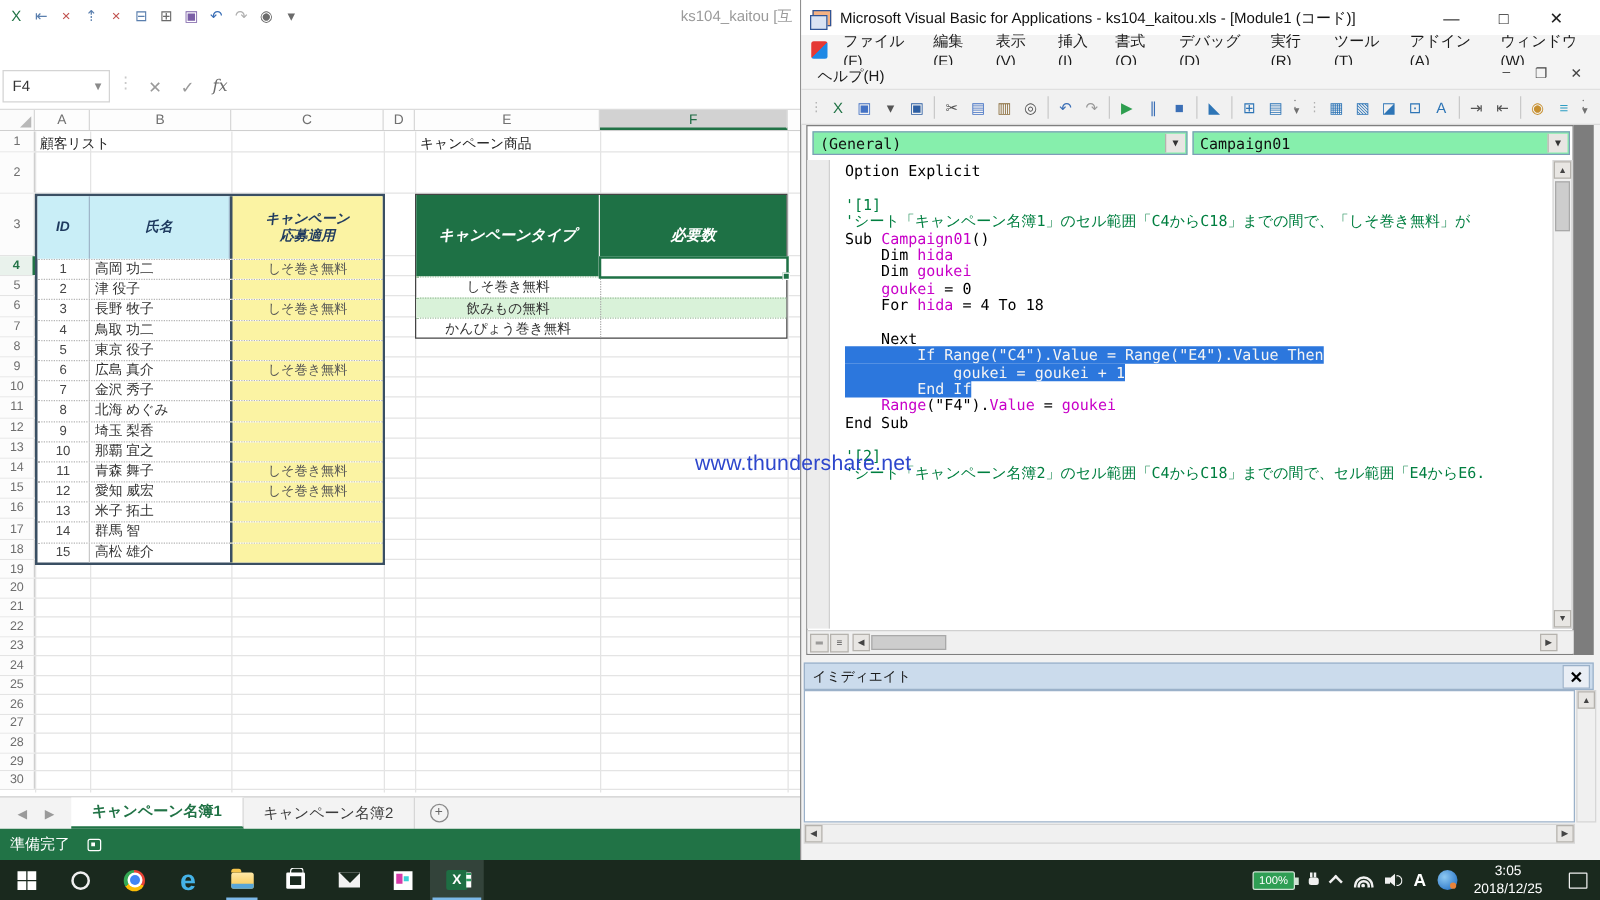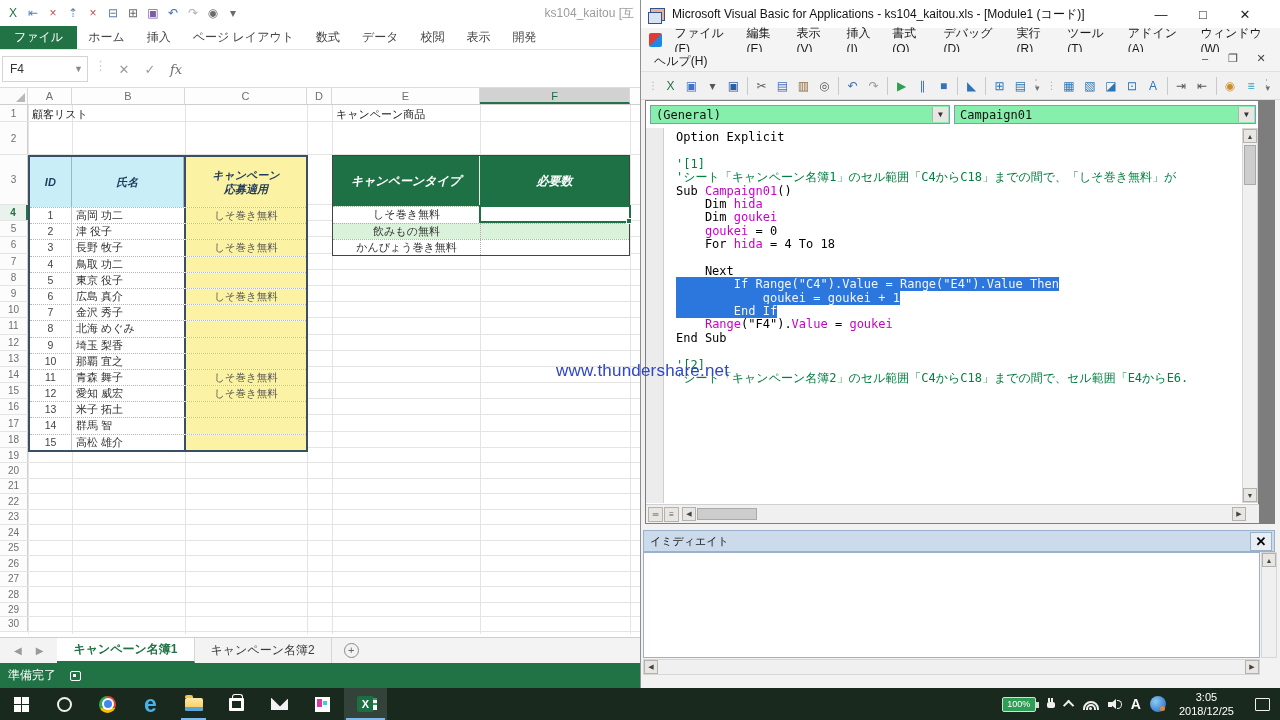--- a/index.html
+++ b/index.html
@@ -42,21 +42,21 @@
   #cust-table { position:absolute; left:28px; top:50px; width:280px; border:2px solid #3a4f63; background:#fff; }
   #cust-table .hrow { display:flex; height:50px; }
   #cust-table .hcell { font-size:11px; font-style:italic; font-weight:bold; color:#1f3a5f; display:flex; align-items:center; justify-content:center; text-align:center; background:#c9eef7; border-right:1px solid #9fb6c9; white-space:pre-line; line-height:14px; }
   #cust-table .hcell.c3 { background:#fbf3a3; border-right:none; border-left:2px solid #3a4f63; }
   #cust-table .brow { display:flex; height:16.2px; border-top:1px dotted #b5b5b5; }
   .cid { width:42px; font-size:10.5px; color:#444; text-align:center; border-right:1px solid #c9c9c9; line-height:15px; }
   .cname { width:112px; font-size:11px; color:#333; padding-left:4px; line-height:15px; white-space:nowrap; overflow:hidden; }
   .ccamp { width:122px; font-size:10.5px; color:#555; text-align:center; background:#fbf3a3; border-left:2px solid #3a4f63; line-height:15px; }
 
   #camp-table { position:absolute; left:332px; top:50px; width:298px; border:1px solid #444; background:#fff; }
-  #camp-table .hrow { display:flex; height:50px; background:#1e7145; }
+  #camp-table .hrow { display:flex; height:65px; background:#1e7145; }
   #camp-table .hcell { font-size:12px; font-style:italic; font-weight:bold; color:#fff; display:flex; align-items:center; justify-content:center; }
   #camp-table .hcell:first-child { border-right:1px solid #e8e8e8; }
   #camp-table .brow { display:flex; border-top:1px dotted #9cbf9c; }
   .ctype { width:147px; font-size:11px; color:#333; text-align:center; }
   .cneed { width:149px; border-left:1px dotted #aaa; }
   .brow.green { background:#d9f2d9; }
 
   #f4-sel { position:absolute; left:479px; top:100px; width:152px; height:18px; border:2px solid #1e7145; background:#fff; }
   #f4-sel i { position:absolute; right:-3px; bottom:-3px; width:6px; height:6px; background:#1e7145; border:1px solid #fff; }
 
@@ -191,31 +191,20 @@
       <span class="qat-ic" style="color: rgb(90, 127, 174);">⊟</span>
       <span class="qat-ic" style="color: rgb(107, 107, 107);">⊞</span>
       <span class="qat-ic" style="color: rgb(122, 94, 166);">▣</span>
       <span class="qat-ic" style="color: rgb(59, 111, 182);">↶</span>
       <span class="qat-ic" style="color: rgb(176, 176, 176);">↷</span>
       <span class="qat-ic" style="color: rgb(107, 107, 107);">◉</span>
       <span class="qat-ic" style="color: rgb(107, 107, 107);">▾</span>
     </div>
   <div id="xl-title">ks104_kaitou [互</div>
 
-  <div id="ribbon-tabs">
-      <span class="rtab file">ファイル</span>
-      <span class="rtab">ホーム</span>
-      <span class="rtab">挿入</span>
-      <span class="rtab">ページ レイアウト</span>
-      <span class="rtab">数式</span>
-      <span class="rtab">データ</span>
-      <span class="rtab">校閲</span>
-      <span class="rtab">表示</span>
-      <span class="rtab">開発</span>
-    </div>
 
   <div id="fbar">
     <div id="namebox">
         <span>F4</span>
         <span class="dd">▼</span>
       </div>
     <span class="sep">⋮</span>
     <div class="fbtn" style="left:112px">✕</div>
     <div class="fbtn" style="left:138px">✓</div>
     <div class="fbtn" id="fx-btn" style="left:164px">fx</div>

